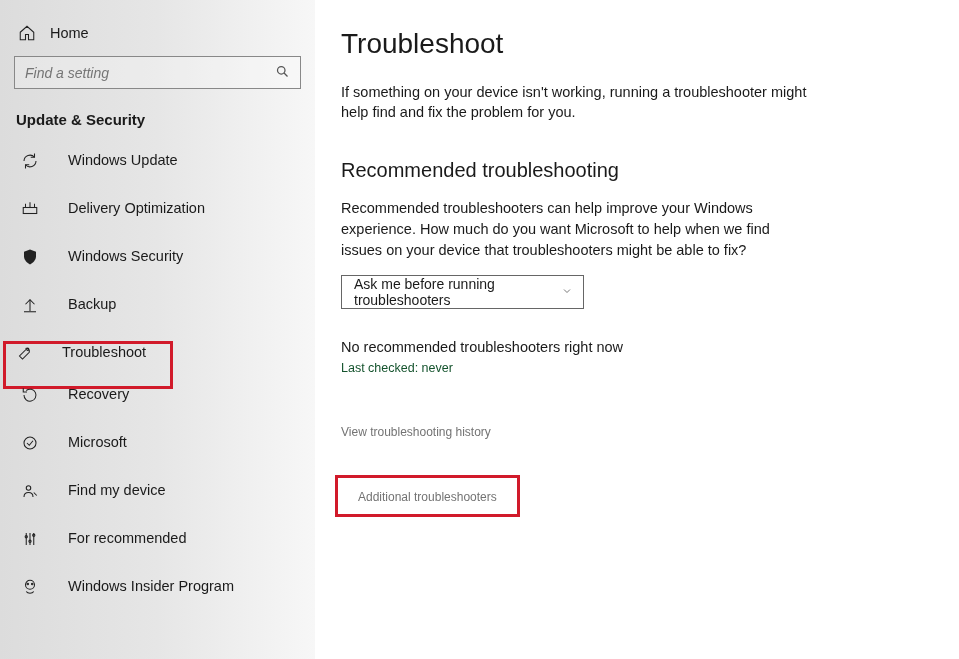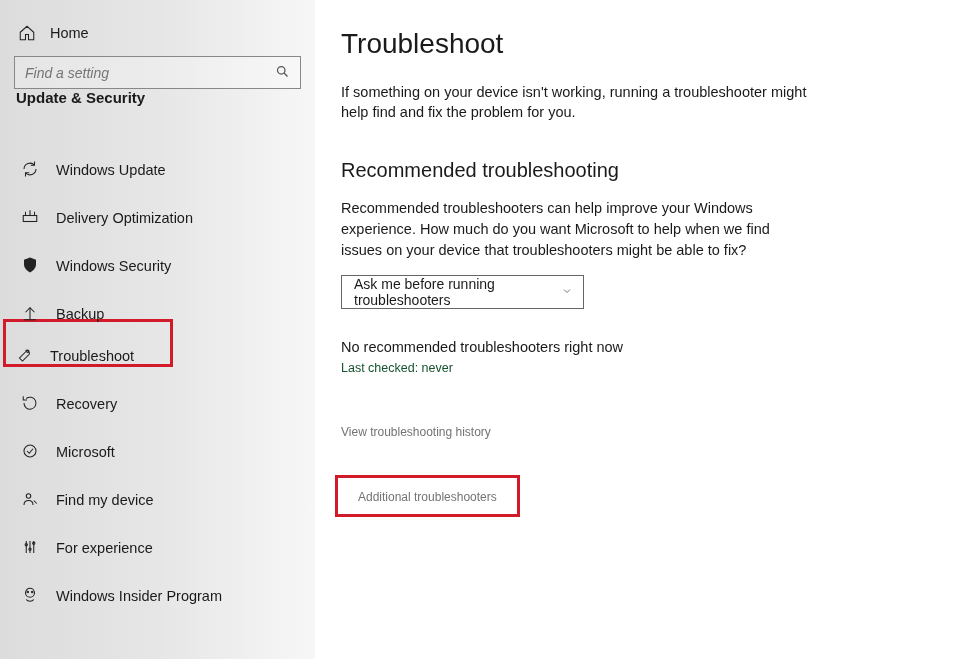--- a/index.html
+++ b/index.html
@@ -28,20 +28,21 @@
     cursor: pointer;
   }
   .home-row .icon { width: 18px; display:flex; justify-content:center; }
   .search-box {
     display: flex;
     align-items: center;
     border: 1px solid #888;
     background: rgba(255,255,255,0.25);
     height: 33px;
     padding: 0 10px;
+    margin-bottom: 22px;
   }
   .search-box input {
     flex: 1;
     border: none;
     background: transparent;
     outline: none;
     font-size: 14px;
     font-style: italic;
     color: #555;
   }
@@ -49,22 +50,22 @@
   .section-title {
     font-weight: 600;
     font-size: 15px;
     padding: 0 2px 10px 2px;
   }
   .nav {
     margin-top: 14px;
   }
   .nav-item {
     display: flex;
-    align-items: flex-end;
-    gap: 16px;
+    align-items: flex-start;
+    gap: 28px;
     height: 48px;
     padding-left: 6px;
     font-size: 14.5px;
     cursor: pointer;
   }
   .nav-item .icon {
     width: 20px;
     display: flex;
     justify-content: center;
     color: #222;
@@ -250,21 +251,21 @@
       <span class="icon">
         <svg viewBox="0 0 24 24">
             <line x1="7" y1="4" x2="7" y2="20"></line>
             <line x1="12" y1="4" x2="12" y2="20"></line>
             <line x1="17" y1="4" x2="17" y2="20"></line>
             <circle cx="7" cy="9" r="1.5"></circle>
             <circle cx="12" cy="15" r="1.5"></circle>
             <circle cx="17" cy="7" r="1.5"></circle>
           </svg>
       </span>
-      <span>For experience</span>
+      <span>For recommended</span>
     </div>
 
     <div class="nav-item">
       <span class="icon">
         <svg viewBox="0 0 24 24">
             <circle cx="12" cy="9" r="6"></circle>
             <circle cx="9" cy="8" r="1"></circle>
             <circle cx="15" cy="8" r="1"></circle>
             <path d="M7 18c2 3 8 3 10 0"></path>
           </svg>

